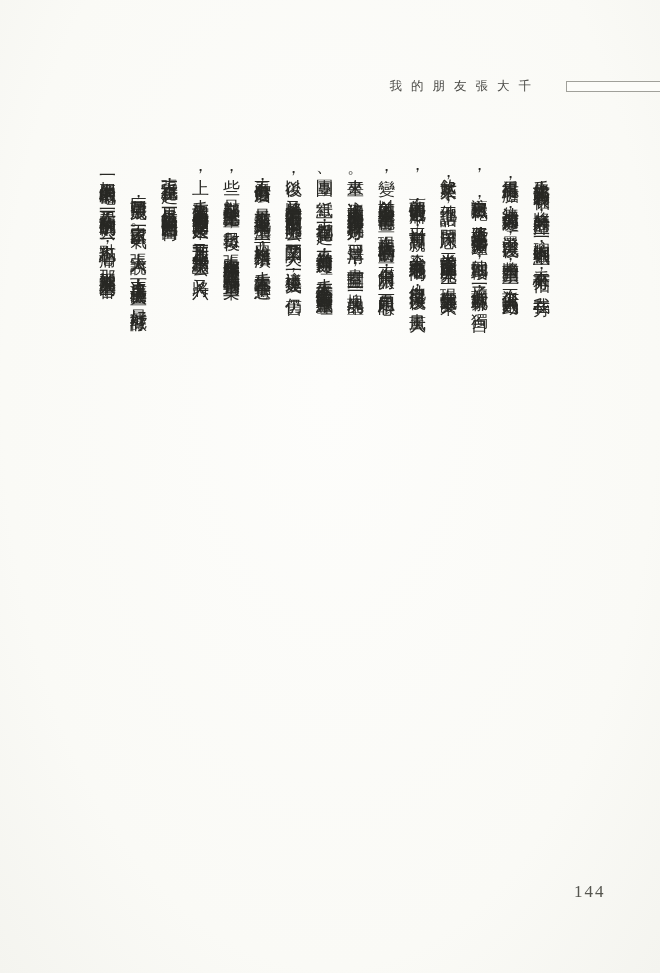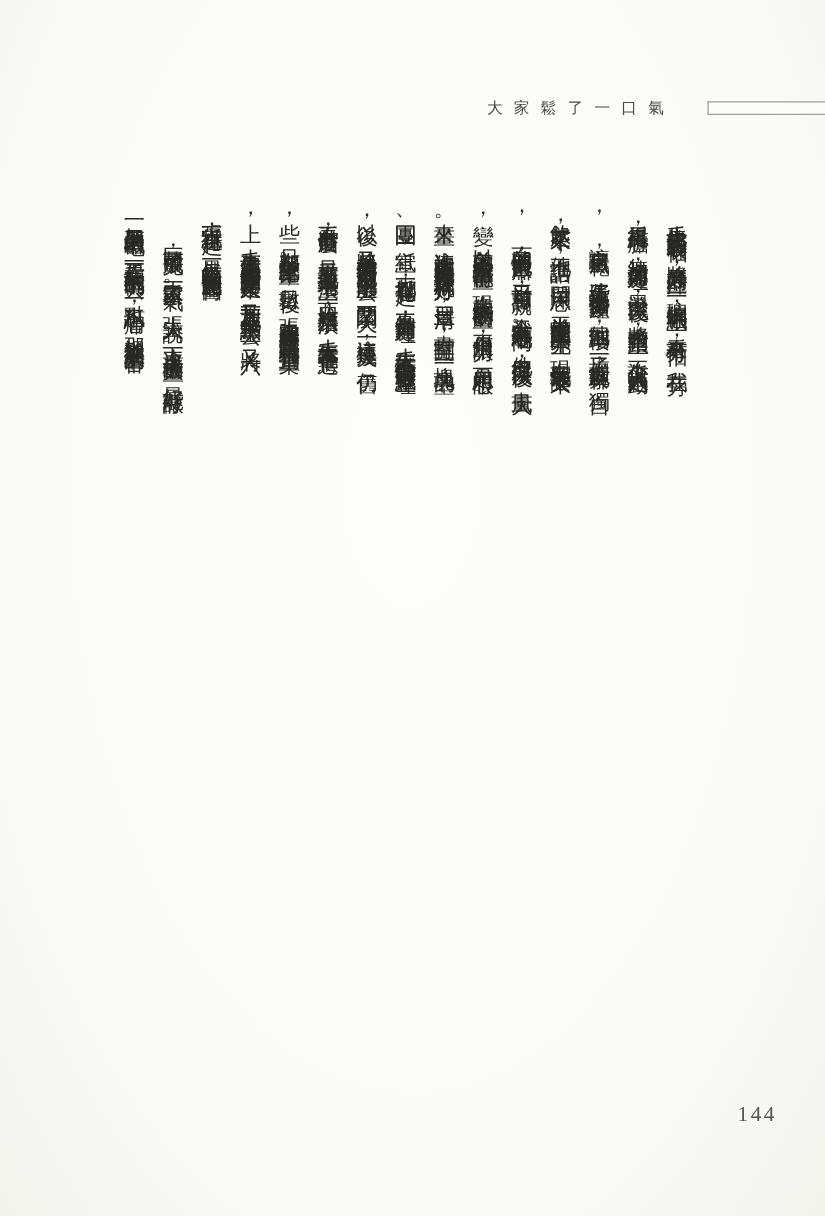--- a/index.html
+++ b/index.html
@@ -66,30 +66,29 @@
     white-space: nowrap;
   }
 
   .page-number {
     position: absolute;
     top: 882px;
     left: 574px;
     font-size: 17px;
     letter-spacing: 2px;
     color: #55554f;
-    margin-left: 16px;
   }
 </style>
 </head>
 <body>
 
 <div class="page">
 
   <div class="running-header">
-    <span class="header-title">大家鬆了一口氣</span>
+    <span class="header-title">我的朋友張大千</span>
     <span class="header-rule"></span>
   </div>
 
   <div class="text-block">
     <div class="text-column">千先生捲起短衫的衣袖，將磨好的墨汁，一碗一碗的倒在紙上，看來十分可怕，我在旁</div>
     <div class="text-column">看得提心吊膽，無法想像如何處理，墨潑完以後，將畫室門鎖上，不許任何人入內走動</div>
     <div class="text-column">，讓它自然風乾，這些工作也不過半個多鐘頭，他回到樓下，捽了一個蓋碗茶杯，獨自</div>
     <div class="text-column">飲起茶來了，他不講話，閉目深思。平常愛擺龍門陣的大千先生，現在突然地安靜下來</div>
     <div class="text-column">，面部的表情也嚴肅，平日和藹可親，今天就有顯著地不同。他自從目疾以後，畫風大</div>
     <div class="text-column">變，以前的工筆繪畫當然不能再畫，現在的大氣磅礴的畫，不僅只用眼力，而是用心眼</div>

